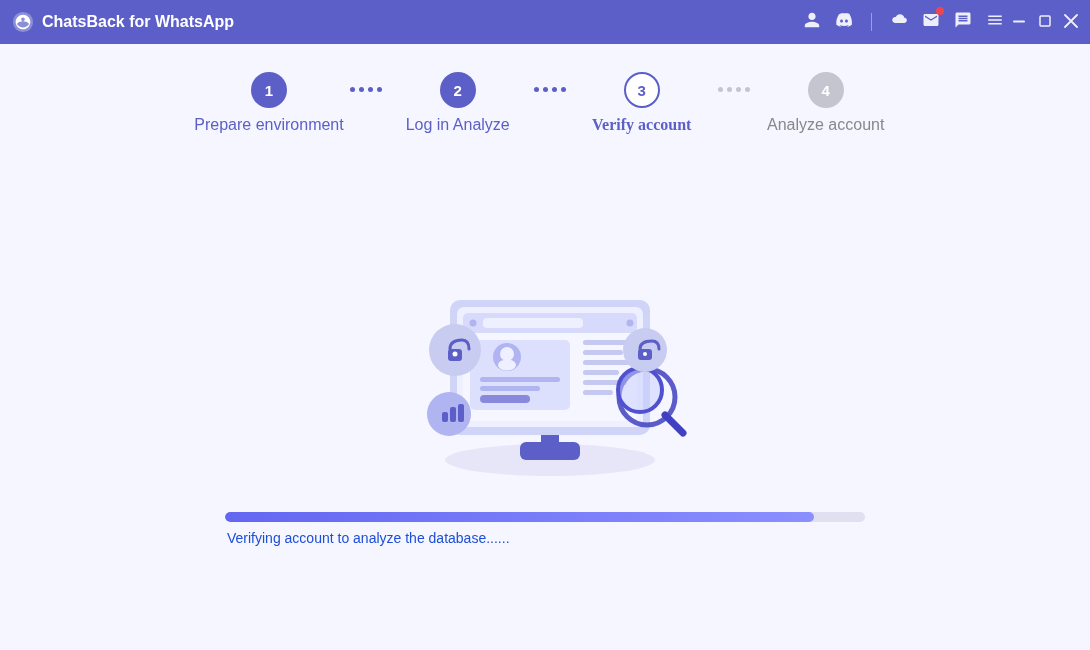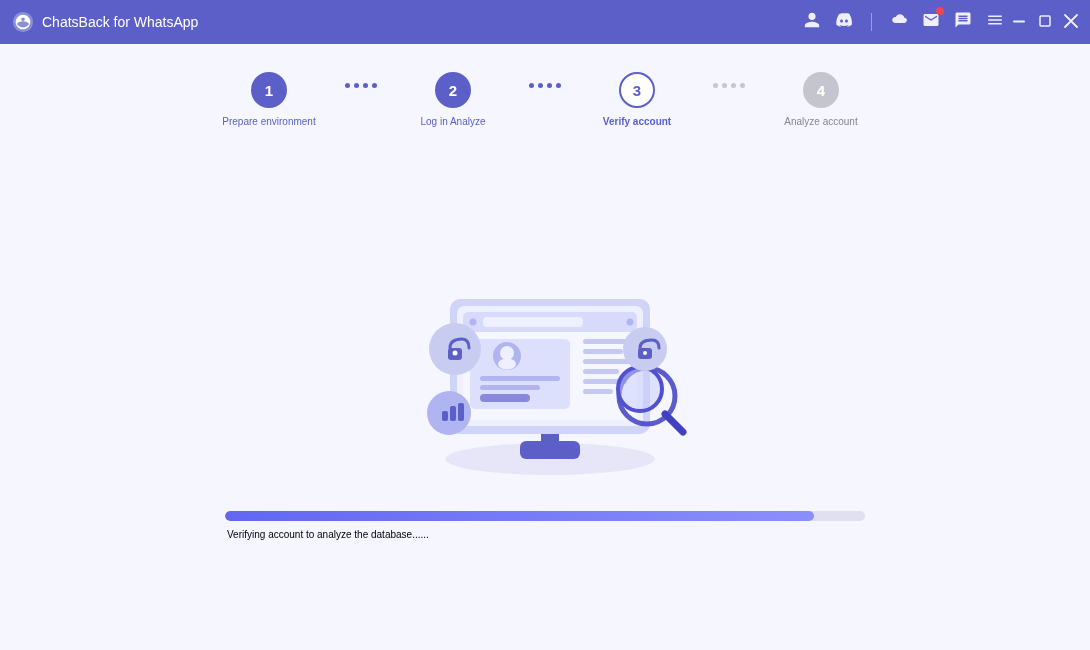--- a/index.html
+++ b/index.html
@@ -20,22 +20,22 @@
       padding: 0 12px;
       color: #fff;
       user-select: none;
     }
     .titlebar-logo {
       width: 22px;
       height: 22px;
       margin-right: 8px;
     }
     .titlebar-title {
-      font-size: 14px;
-      font-weight: 400;
+      font-size: 16px;
+      font-weight: 700;
       flex: 1;
     }
     .titlebar-icons {
       display: flex;
       align-items: center;
       gap: 14px;
     }
     .titlebar-icon {
       font-size: 16px;
       cursor: pointer;
@@ -96,26 +96,26 @@
       margin-bottom: 8px;
     }
     .step-circle.done { background: #5b5fc7; }
     .step-circle.inactive { background: #c5c5d0; }
     .step-circle.current {
       background: #fff;
       border: 2.5px solid #5b5fc7;
       color: #5b5fc7;
     }
     .step-label {
-      font-size: 10px;
+      font-size: 16px;
       color: #888;
       text-align: center;
       white-space: nowrap;
     }
-    .step-label.active-label { color: #5b5fc7; font-weight: 700; }
+    .step-label.active-label { color: #5b5fc7; font-weight: 700; font-family: Liberation Serif, serif; }
     .step-label.done-label { color: #5b5fc7; }
 
     .step-dots {
       display: flex;
       gap: 4px;
       align-items: center;
       padding-bottom: 28px;
       margin: 0 6px;
     }
     .dot {
@@ -155,22 +155,22 @@
       height: 10px;
       width: 100%;
       overflow: hidden;
     }
     .progress-bar-fill {
       background: linear-gradient(90deg, #6366f1, #8b8fff);
       height: 100%;
       border-radius: 6px;
     }
     .progress-text {
-      font-size: 10px;
-      color: #000000;
+      font-size: 14px;
+      color: #1d4ed8;
       margin-top: 8px;
       padding-left: 2px;
     }
   </style>
 </head>
 <body>
 
 <div class="titlebar">
 
   <svg class="titlebar-logo" viewBox="0 0 24 24">

